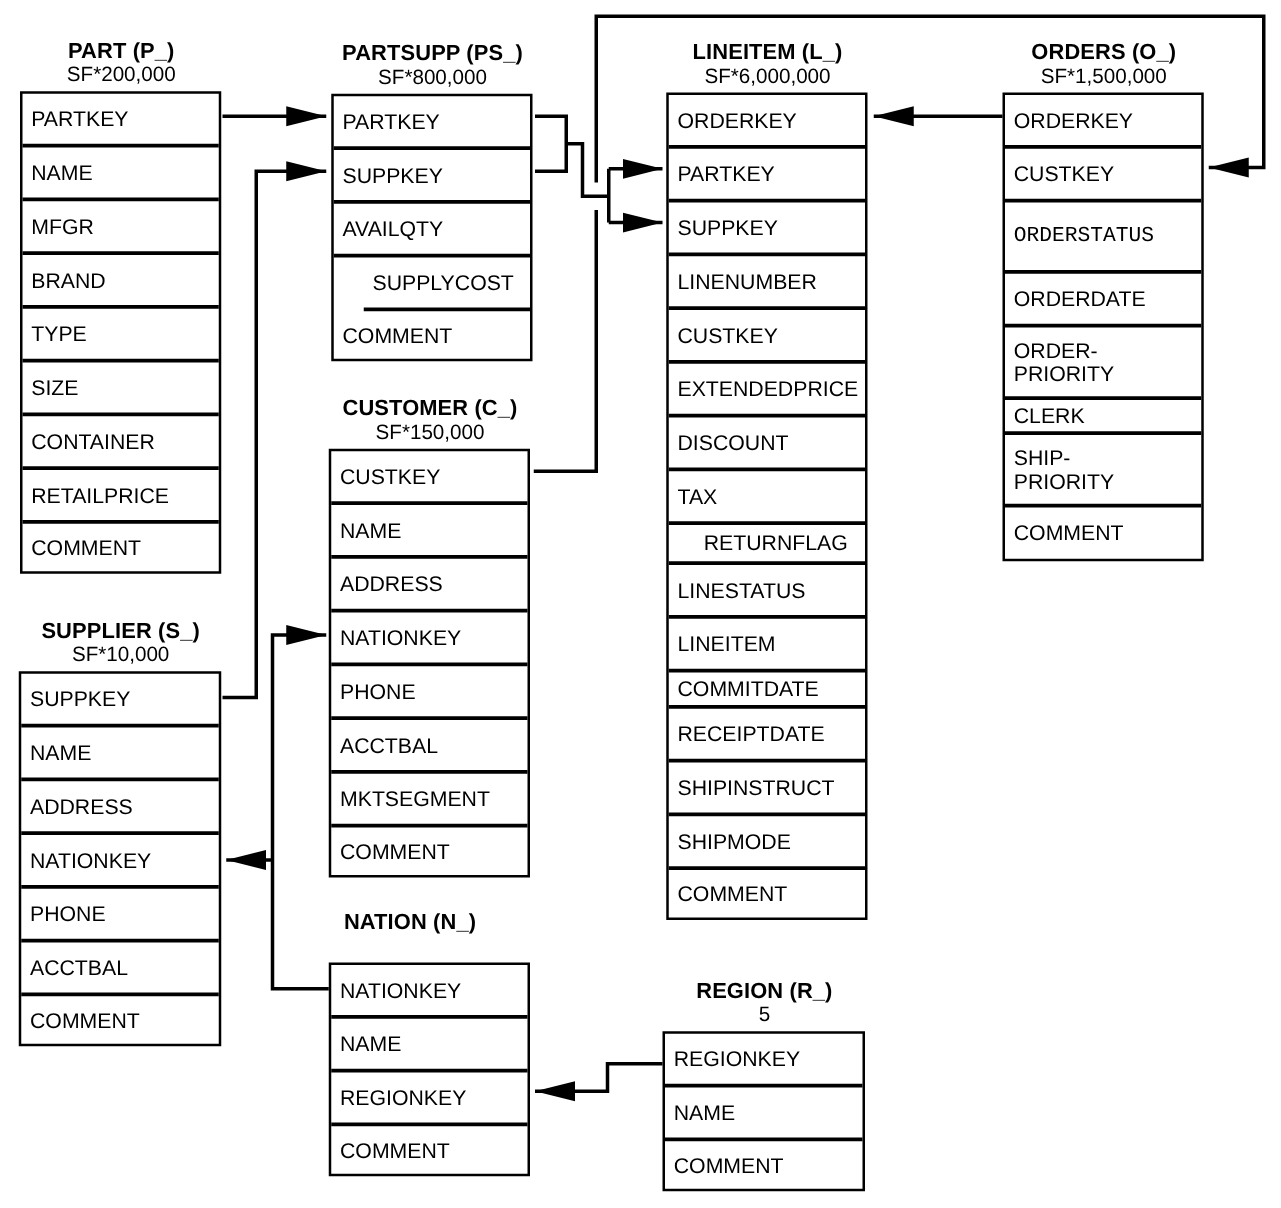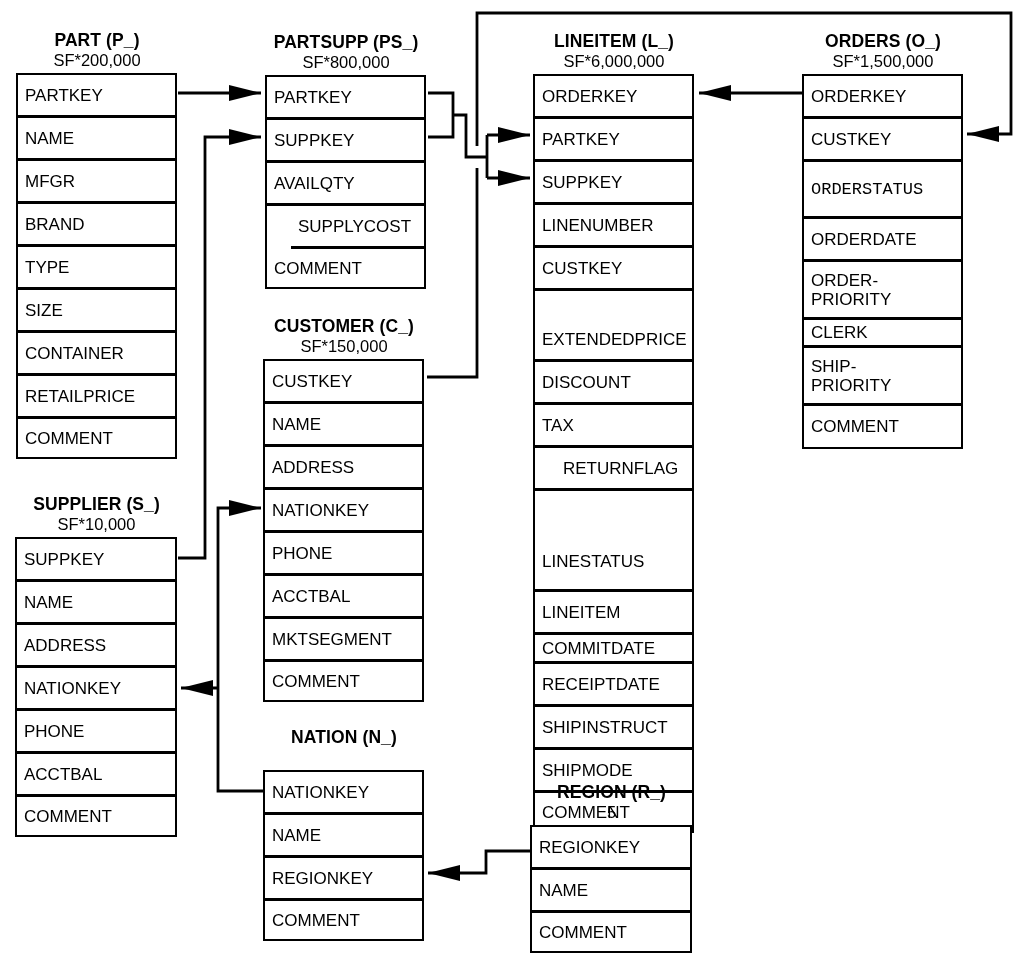--- a/index.html
+++ b/index.html
@@ -80,25 +80,25 @@
       <div class="tbl-head" style="left: 503px; top: 31px; width: 222px;">
         <span class="tname">LINEITEM (L_)</span>
         <span class="tcard">SF*6,000,000</span>
       </div>
       <div class="tbl" style="left: 533px; top: 74px; width: 157px;">
         <div class="trow" style="height: 43px;">ORDERKEY</div>
         <div class="trow" style="height: 43px;">PARTKEY</div>
         <div class="trow" style="height: 43px;">SUPPKEY</div>
         <div class="trow" style="height: 43px;">LINENUMBER</div>
         <div class="trow" style="height: 43px;">CUSTKEY</div>
-        <div class="trow" style="height: 43px; margin-top: 28px;">EXTENDEDPRICE</div>
+        <div class="trow" style="height: 43px;">EXTENDEDPRICE</div>
         <div class="trow" style="height: 43px;">DISCOUNT</div>
         <div class="trow" style="height: 43px;">TAX</div>
-        <div class="trow" style="height: 43px; padding-left: 28px;">RETURNFLAG</div>
-        <div class="trow" style="height: 59px; margin-top: 42px;">LINESTATUS</div>
+        <div class="trow" style="height: 32px; padding-left: 28px;">RETURNFLAG</div>
+        <div class="trow" style="height: 43px;">LINESTATUS</div>
         <div class="trow" style="height: 43px;">LINEITEM</div>
         <div class="trow" style="height: 29px;">COMMITDATE</div>
         <div class="trow" style="height: 43px;">RECEIPTDATE</div>
         <div class="trow" style="height: 43px;">SHIPINSTRUCT</div>
         <div class="trow" style="height: 43px;">SHIPMODE</div>
         <div class="trow" style="height: 38px;">COMMENT</div>
       </div>
       <div class="tbl-head" style="left: 772px; top: 31px; width: 222px;">
         <span class="tname">ORDERS (O_)</span>
         <span class="tcard">SF*1,500,000</span>
@@ -135,21 +135,21 @@
       </div>
       <div class="tbl" style="left: 15px; top: 537px; width: 158px;">
         <div class="trow" style="height: 43px;">SUPPKEY</div>
         <div class="trow" style="height: 43px;">NAME</div>
         <div class="trow" style="height: 43px;">ADDRESS</div>
         <div class="trow" style="height: 43px;">NATIONKEY</div>
         <div class="trow" style="height: 43px;">PHONE</div>
         <div class="trow" style="height: 43px;">ACCTBAL</div>
         <div class="trow" style="height: 38px;">COMMENT</div>
       </div>
-      <div class="tbl-head" style="left: 233px; top: 727px; width: 222px;">
+      <div class="tbl-head" style="left: 217px; top: 727px; width: 222px;">
         <span class="tname">NATION (N_)</span>
       </div>
       <div class="tbl" style="left: 263px; top: 770px; width: 157px;">
         <div class="trow" style="height: 43px;">NATIONKEY</div>
         <div class="trow" style="height: 43px;">NAME</div>
         <div class="trow" style="height: 43px;">REGIONKEY</div>
         <div class="trow" style="height: 38px;">COMMENT</div>
       </div>
       <div class="tbl-head" style="left: 500px; top: 782px; width: 223px;">
         <span class="tname">REGION (R_)</span>

